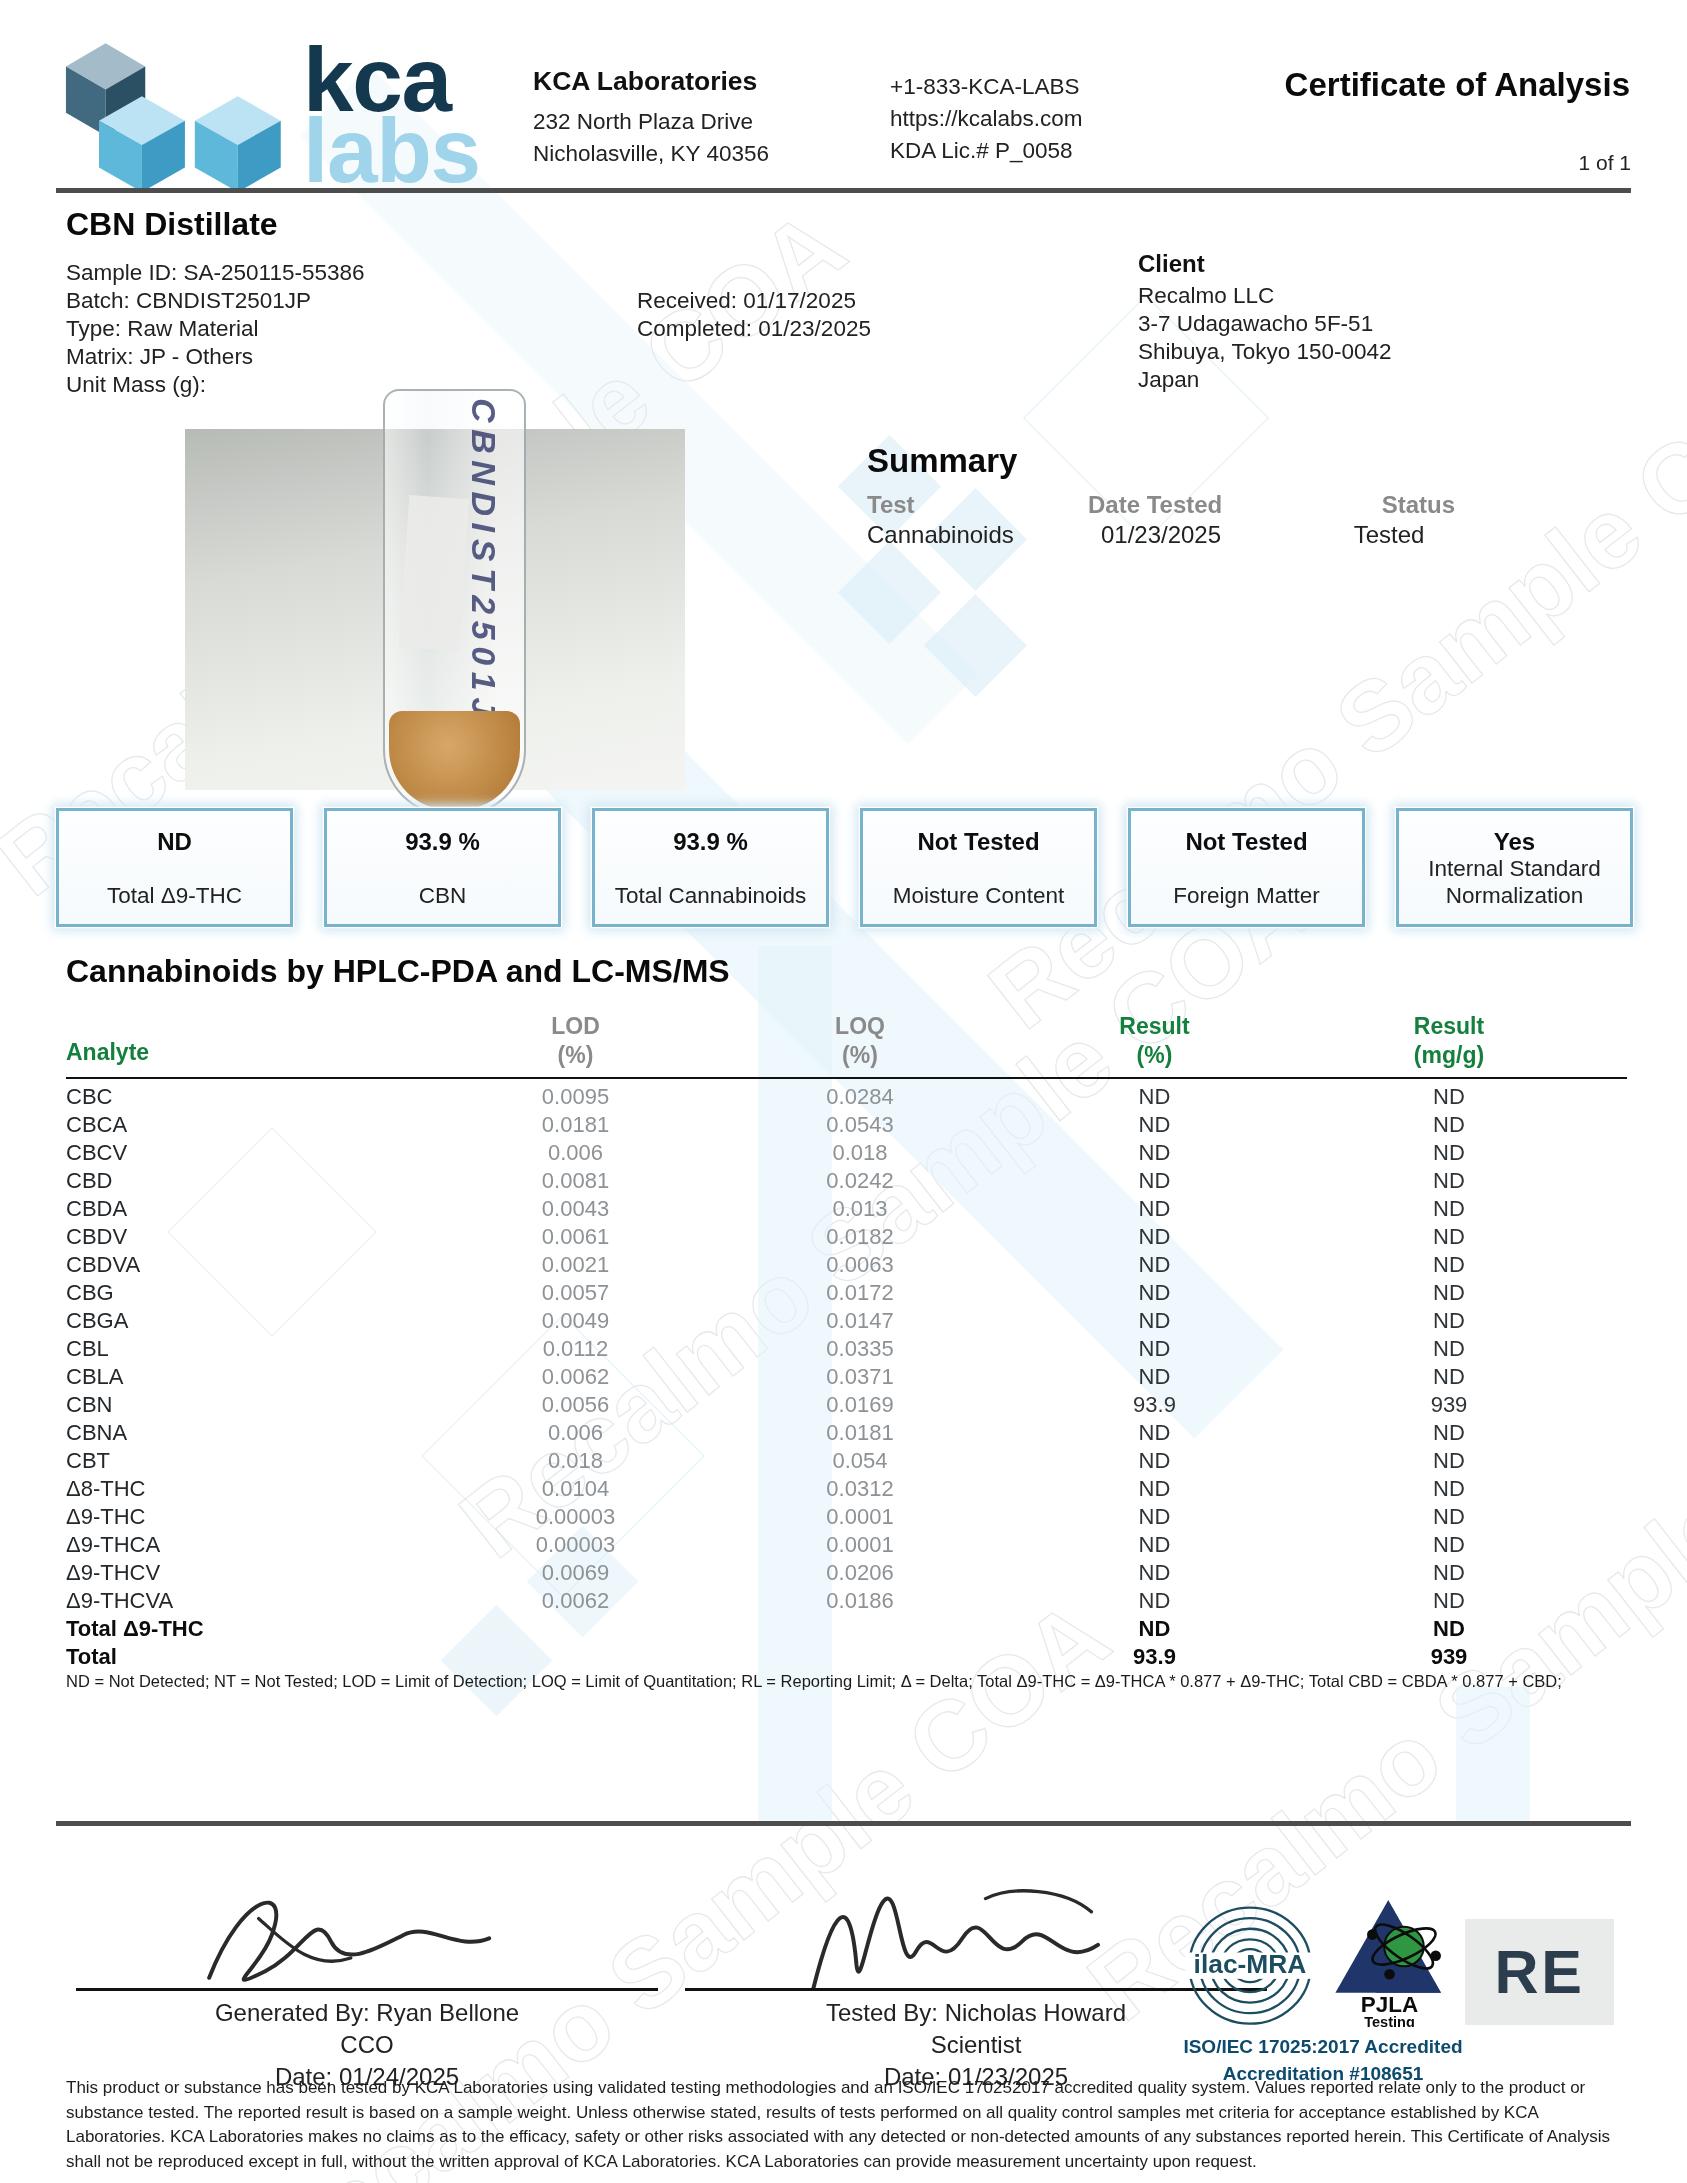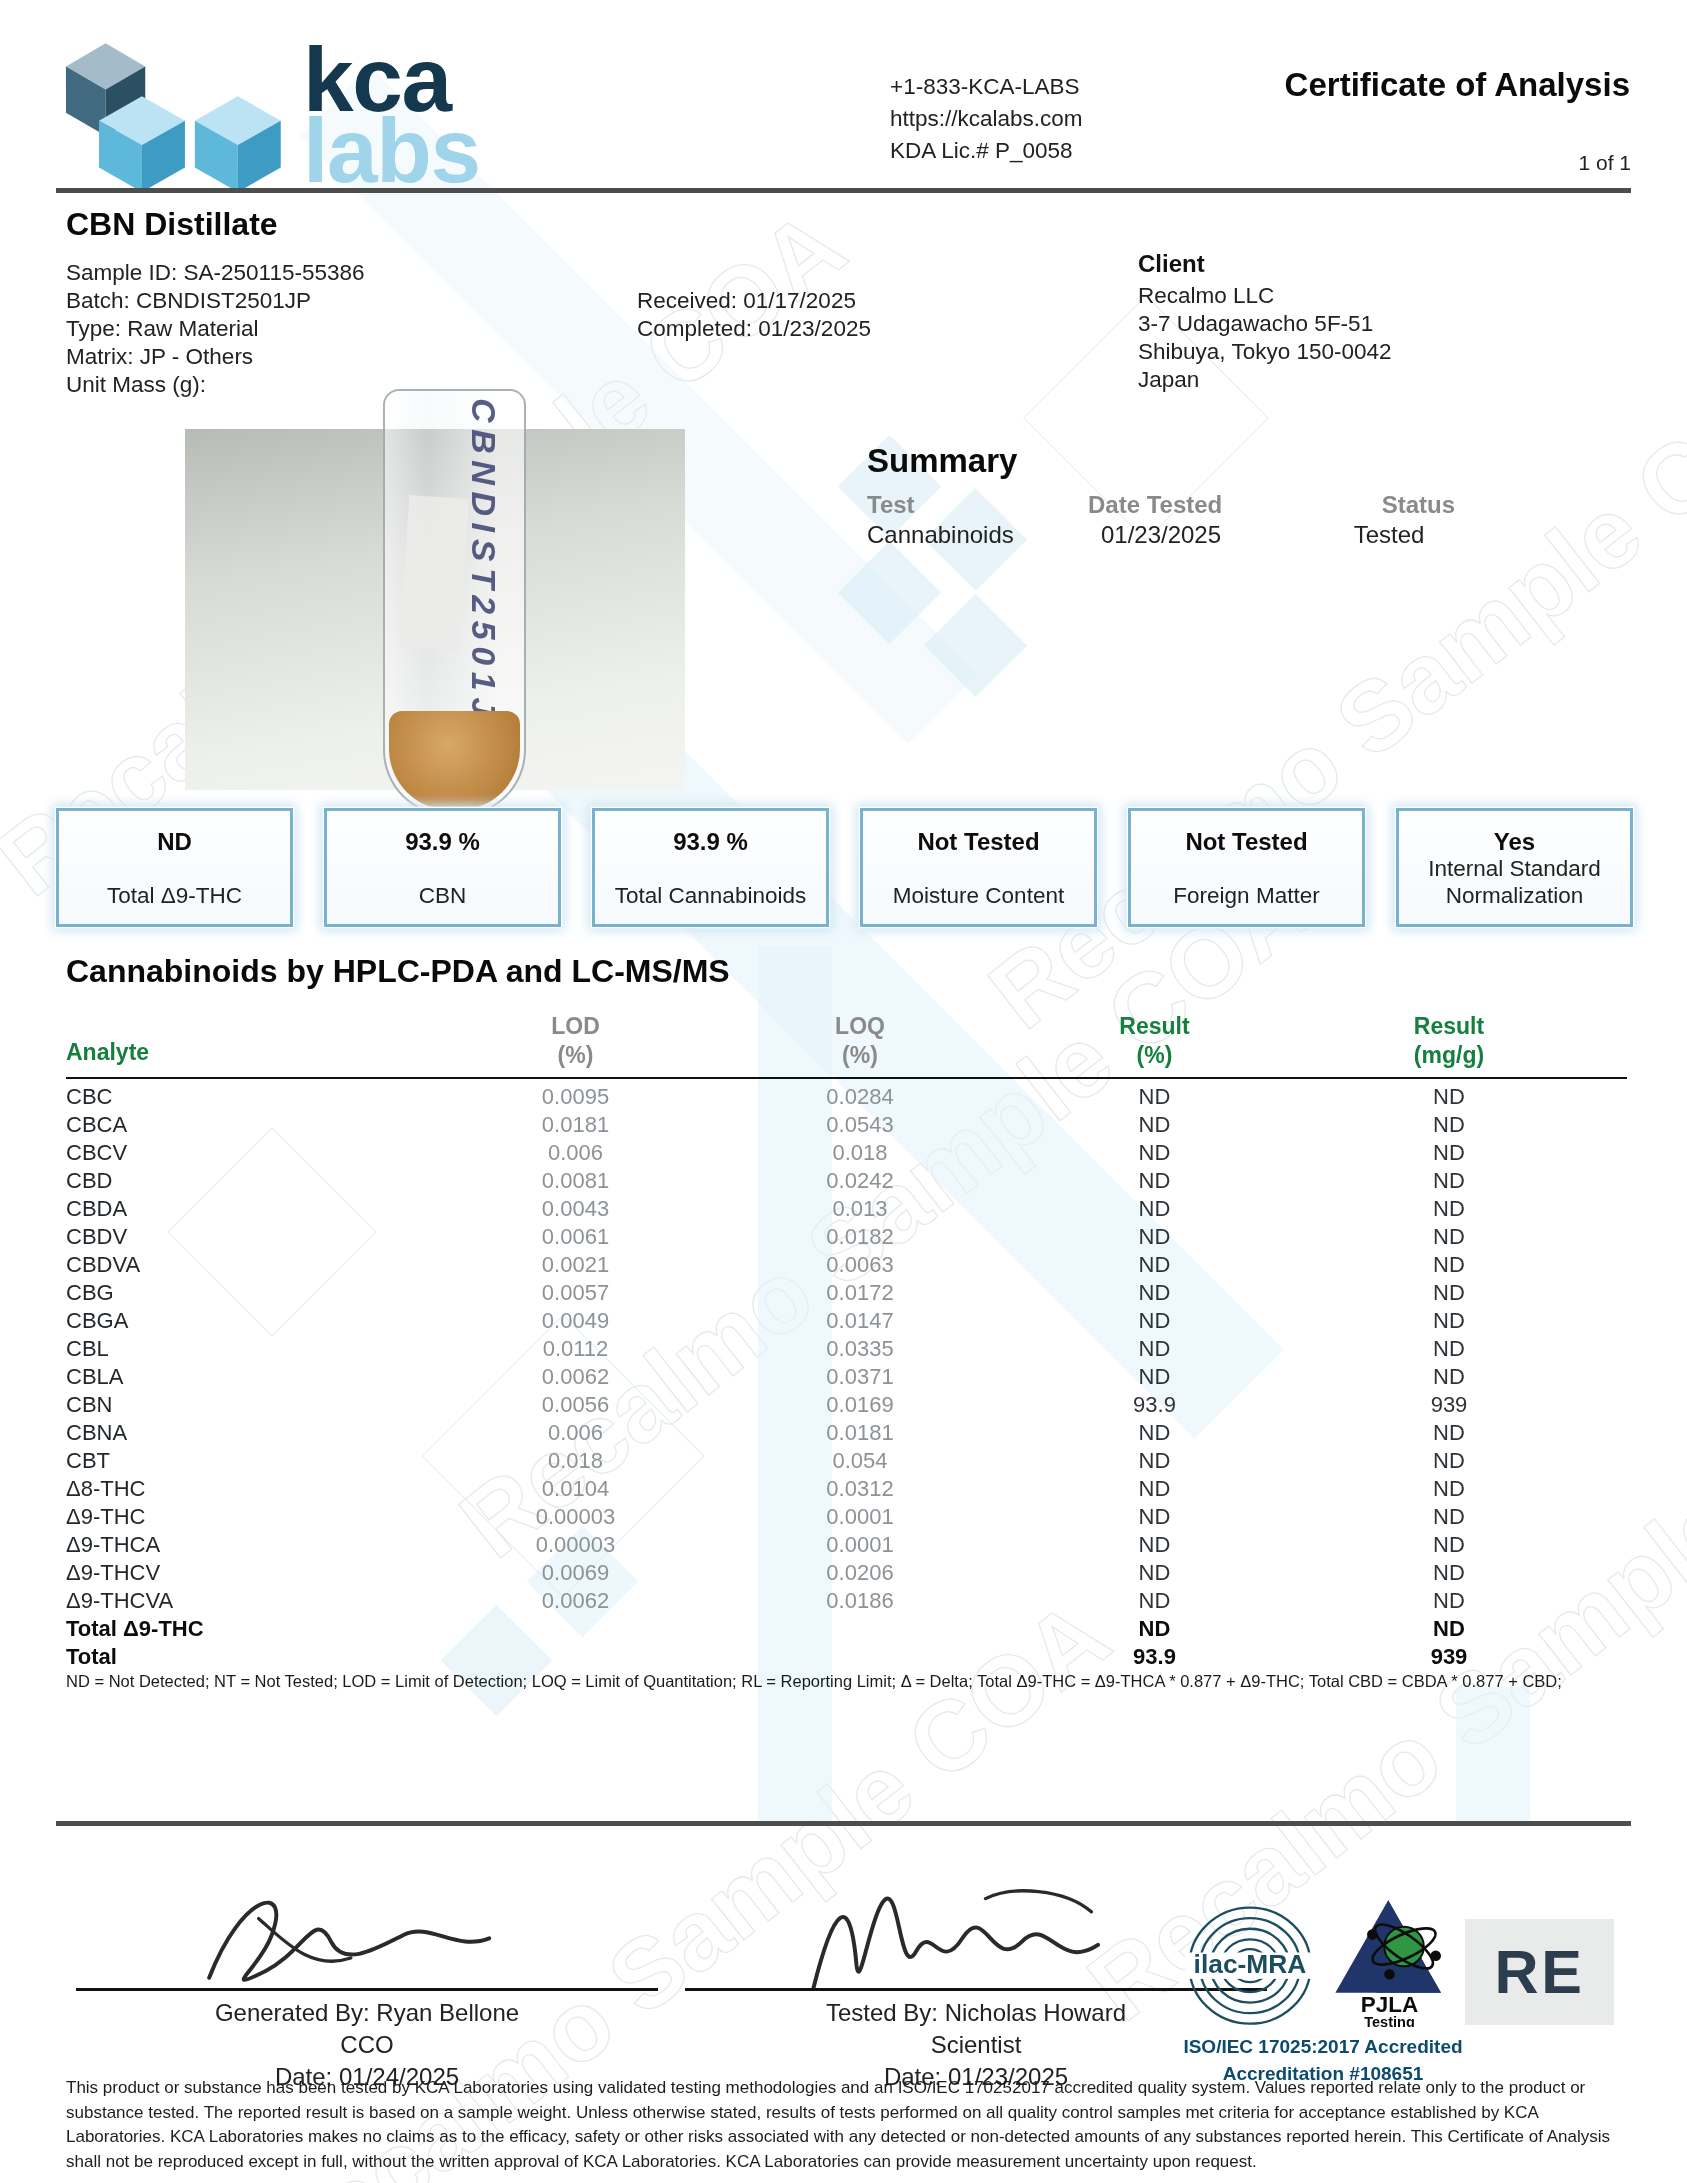--- a/index.html
+++ b/index.html
@@ -117,20 +117,25 @@
           <polygon points="210,122 275,159 275,230 210,193" fill="#5eb8da"></polygon>
           <polygon points="340,122 275,159 275,230 340,193" fill="#3e9cc4"></polygon>
         </g>
       </svg>
     </div>
     <div class="abs" style="left:303px;top:45px;">
       <div class="kca-word">kca</div>
       <div class="labs-word">labs</div>
     </div>
 
+    <div class="abs" style="left:533px;top:66px;">
+      <div class="lab-name">KCA Laboratories</div>
+      <div class="hline" style="margin-top:9.3px;">232 North Plaza Drive</div>
+      <div class="hline">Nicholasville, KY 40356</div>
+    </div>
 
     <div class="abs" style="left:890px;top:71px;">
       <div class="hline">+1-833-KCA-LABS</div>
       <div class="hline">https://kcalabs.com</div>
       <div class="hline">KDA Lic.# P_0058</div>
     </div>
 
     <div class="abs coa-title" style="left:1035px;top:66px;width:595px;text-align:right;">Certificate of Analysis</div>
     <div class="abs pageno" style="left:1499px;top:151px;width:132px;text-align:right;">1 of 1</div>
 

